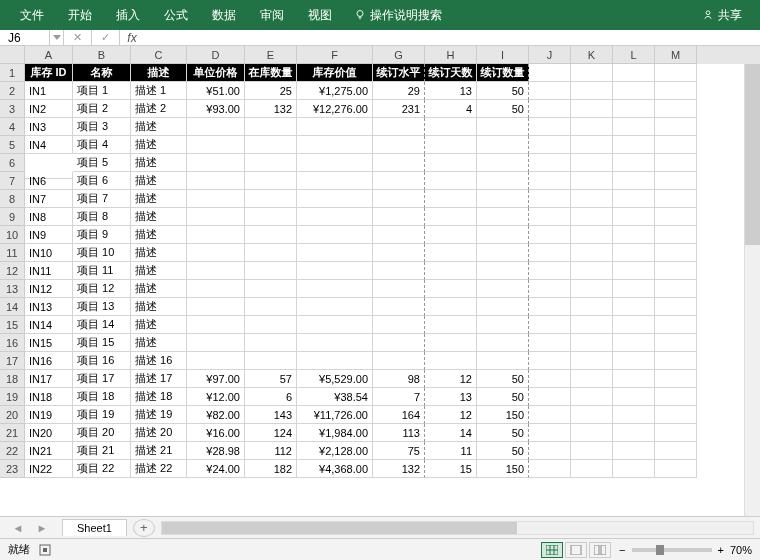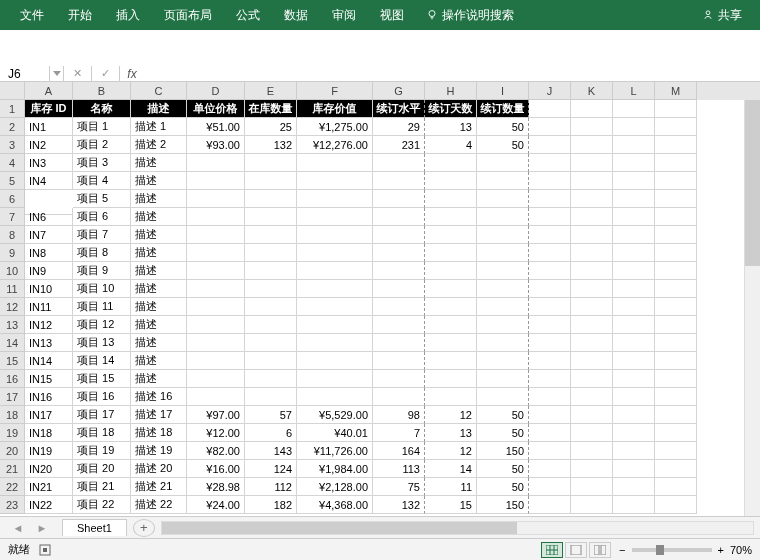--- a/index.html
+++ b/index.html
@@ -2,21 +2,21 @@
 <html><head>
 <meta charset="utf-8">
 <style>
 * { margin: 0; padding: 0; box-sizing: border-box; font-family: "Microsoft YaHei", sans-serif; }
 body { width: 760px; height: 560px; overflow: hidden; background: #fff; display: flex; flex-direction: column; }
 .ribbon { background: #217346; height: 30px; display: flex; align-items: center; color: #fff; font-size: 12px; padding: 0 8px; }
 .ribbon-tab { padding: 0 12px; height: 100%; display: flex; align-items: center; cursor: pointer; }
 .ribbon-spacer { flex: 1; }
 .ribbon-tell { display: flex; align-items: center; gap: 4px; padding: 0 10px; }
 .share { display: flex; align-items: center; gap: 4px; padding: 0 10px; }
-.formula-bar { height: 16px; border-bottom: 1px solid #ccc; display: flex; align-items: center; font-size: 12px; background: #fff; margin-top: 36px; }
+.formula-bar { height: 16px; border-bottom: 1px solid #ccc; display: flex; align-items: center; font-size: 12px; background: #fff; }
 .name-box { width: 50px; padding: 0 8px; border-right: 1px solid #ccc; height: 100%; display: flex; align-items: center; }
 .name-dd { width: 14px; border-right: 1px solid #ccc; height: 100%; display: flex; align-items: center; justify-content: center; color: #999; }
 .fx-btn { width: 28px; height: 100%; display: flex; align-items: center; justify-content: center; color: #999; border-right: 1px solid #ccc; font-size: 11px; }
 .fx-label { width: 24px; height: 100%; display: flex; align-items: center; justify-content: center; font-style: italic; color: #555; }
 .grid-area { flex: 1; display: flex; flex-direction: column; overflow: hidden; position: relative; }
 .col-headers { display: flex; height: 18px; background: #e6e6e6; font-size: 11px; }
 .corner { width: 25px; border-right: 1px solid #ccc; border-bottom: 1px solid #ccc; background: #e6e6e6; }
 .col-h { border-right: 1px solid #ccc; border-bottom: 1px solid #ccc; display: flex; align-items: center; justify-content: center; color: #444; }
 .rows { flex: 1; overflow: hidden; }
 .row { display: flex; height: 18px; font-size: 11px; }
@@ -48,21 +48,20 @@
 .vscroll-thumb { position: absolute; top: 0; width: 100%; height: 40%; background: #cdcdcd; }
 .icon-svg { width: 12px; height: 12px; }
 </style>
 </head>
 <body>
 
 <div class="ribbon">
   <div class="ribbon-tab">文件</div>
   <div class="ribbon-tab">开始</div>
   <div class="ribbon-tab">插入</div>
-  <div class="ribbon-tab">页面布局</div>
   <div class="ribbon-tab">公式</div>
   <div class="ribbon-tab">数据</div>
   <div class="ribbon-tab">审阅</div>
   <div class="ribbon-tab">视图</div>
   <div class="ribbon-tell">
     <svg class="icon-svg" viewBox="0 0 16 16" fill="none" stroke="#fff" stroke-width="1.2">
         <circle cx="8" cy="6" r="4"></circle>
         <path d="M6 11h4M7 13h2"></path>
       </svg>
     <span>操作说明搜索</span>
@@ -397,21 +396,21 @@
         <div class="cell" style="width: 42px;"></div>
         <div class="cell" style="width: 42px;"></div>
       </div>
       <div class="row">
         <div class="row-h">19</div>
         <div class="cell" style="width: 48px;">IN18</div>
         <div class="cell" style="width: 58px;">项目 18</div>
         <div class="cell" style="width: 56px;">描述 18</div>
         <div class="cell num" style="width: 58px;">¥12.00</div>
         <div class="cell num" style="width: 52px;">6</div>
-        <div class="cell num" style="width: 76px;">¥40.01</div>
+        <div class="cell num" style="width: 76px;">¥38.54</div>
         <div class="cell num dashed-r" style="width: 52px;">7</div>
         <div class="cell num" style="width: 52px;">13</div>
         <div class="cell num dashed-r" style="width: 52px;">50</div>
         <div class="cell" style="width: 42px;"></div>
         <div class="cell" style="width: 42px;"></div>
         <div class="cell" style="width: 42px;"></div>
         <div class="cell" style="width: 42px;"></div>
       </div>
       <div class="row">
         <div class="row-h">20</div>

